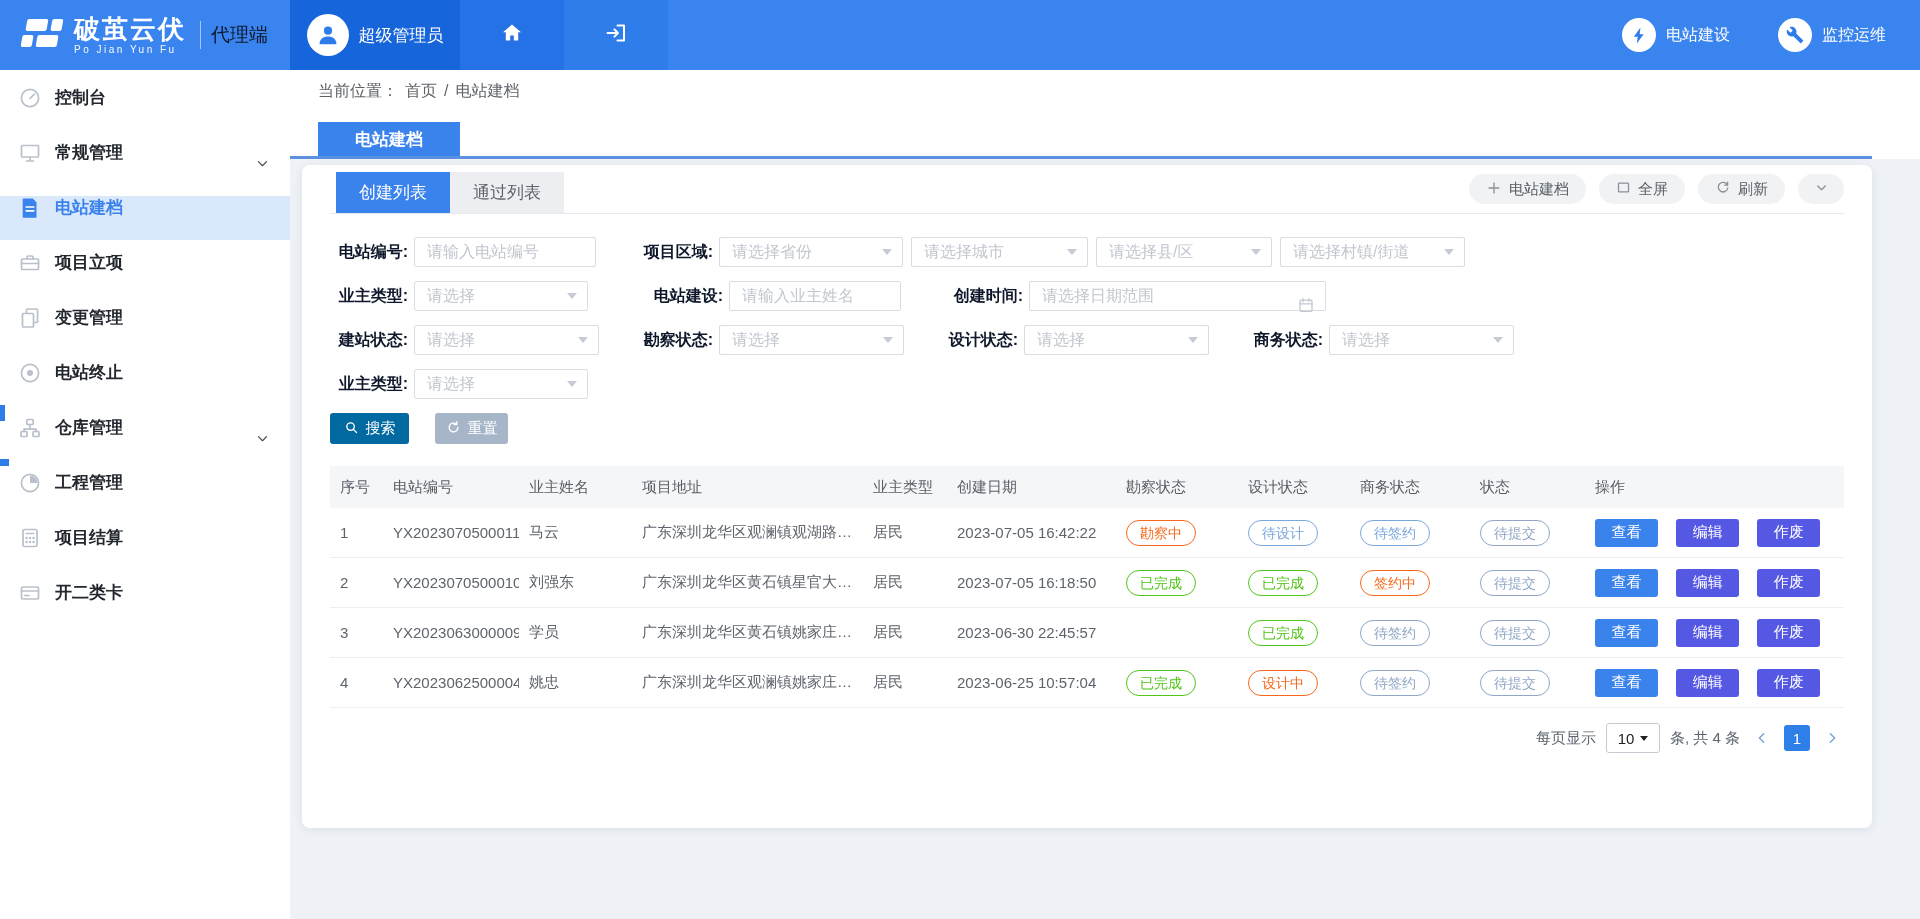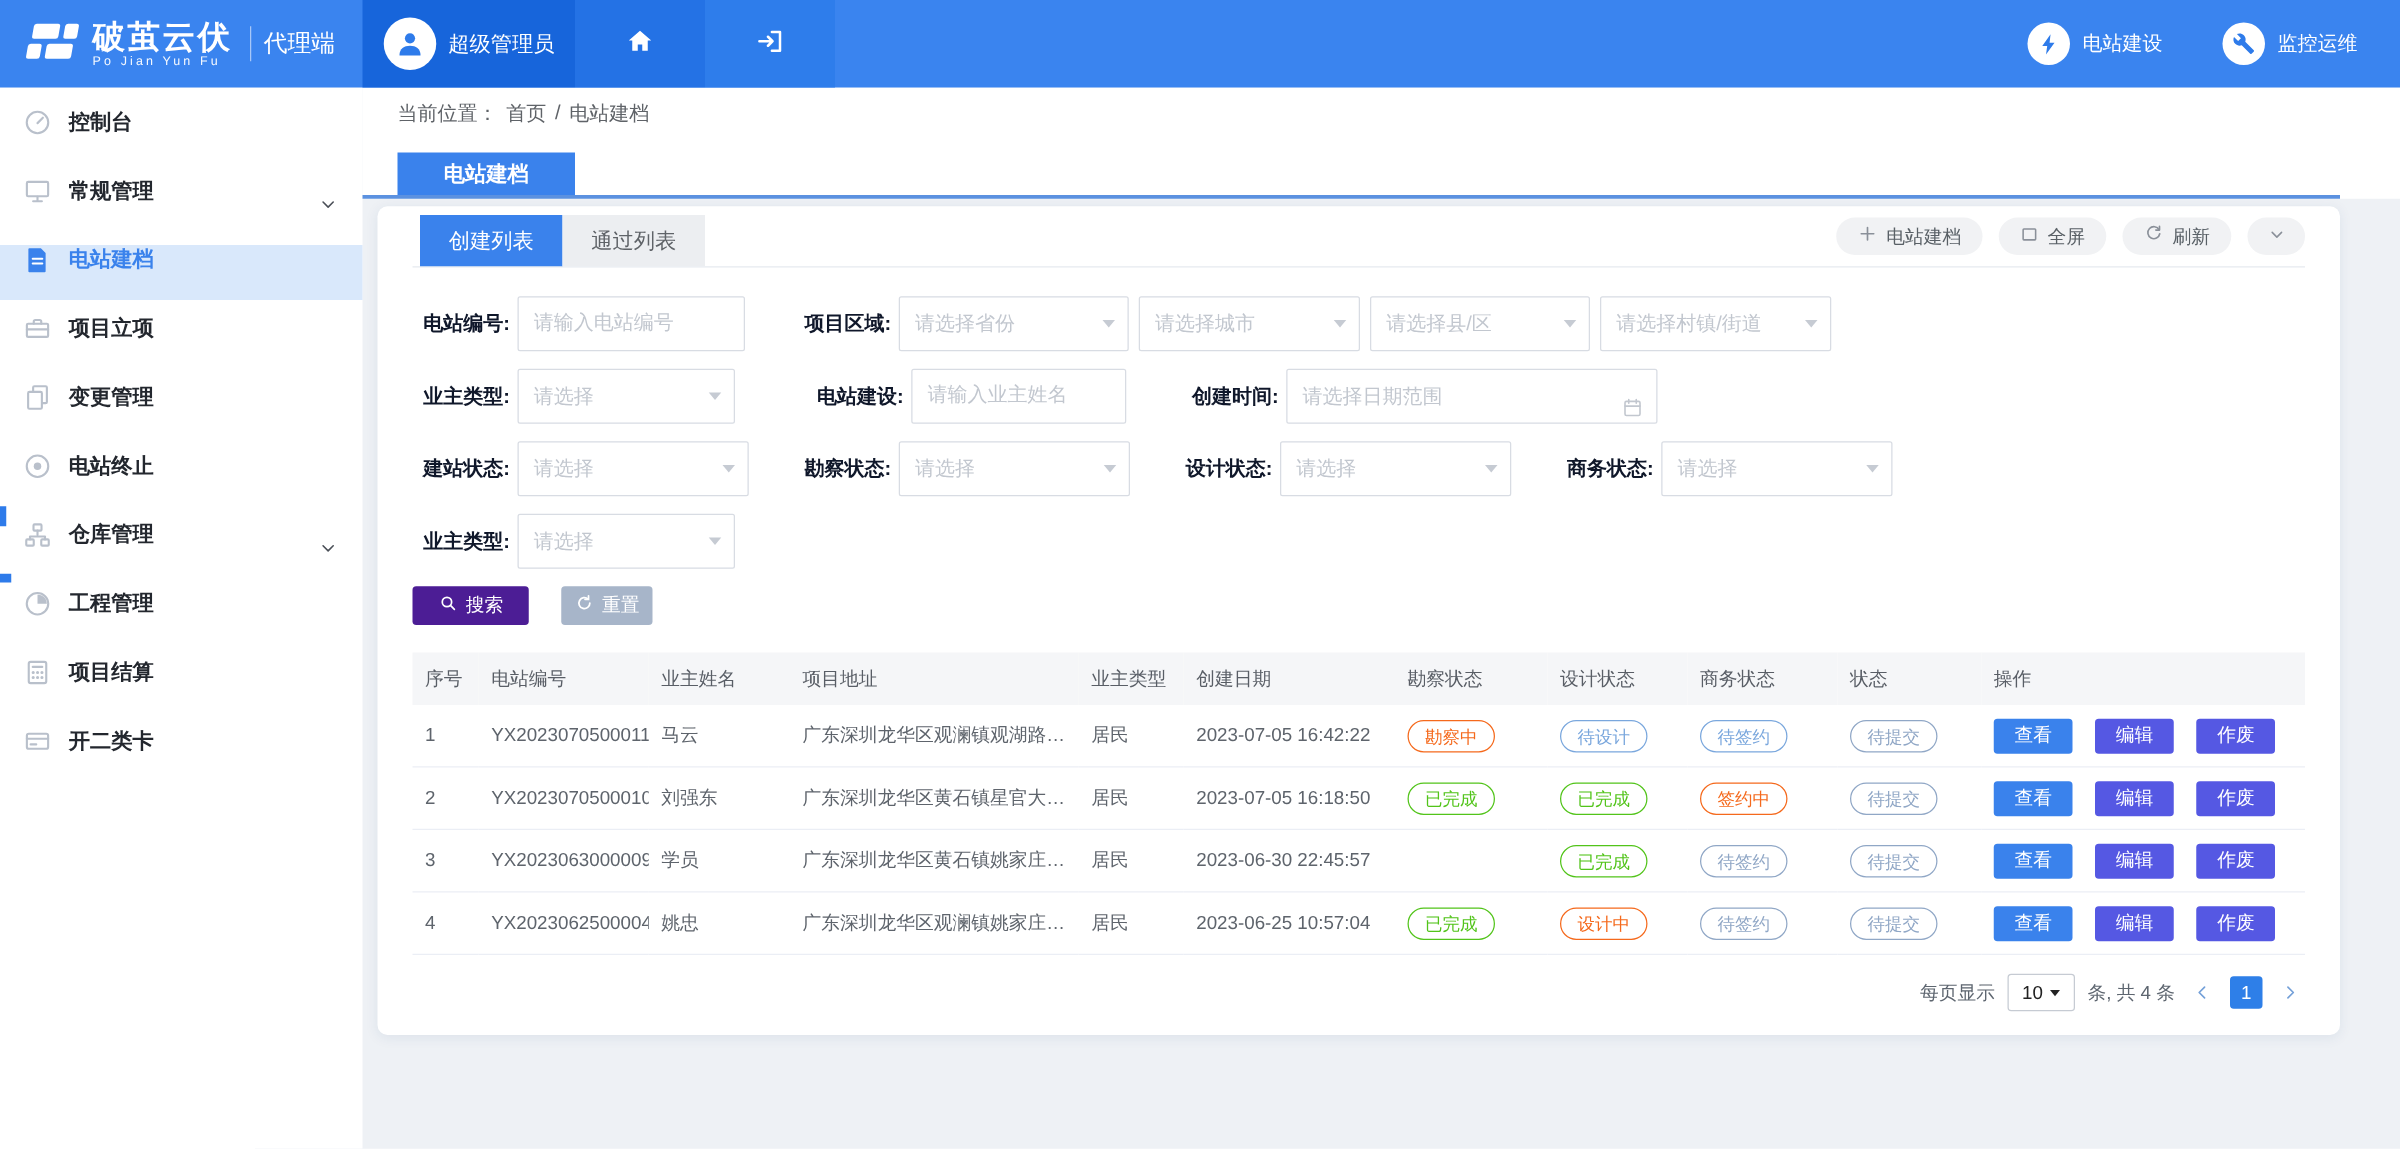--- a/index.html
+++ b/index.html
@@ -6,21 +6,21 @@
   body{width:1920px;height:919px;position:relative;overflow:hidden;background:#EEF1F5;
        font-family:"Liberation Sans","DejaVu Sans",sans-serif;-webkit-font-smoothing:antialiased;}
   
   .hd{position:absolute;left:0;top:0;width:1920px;height:70px;background:#3A84EF;display:flex;z-index:5;}
   .hd-logo{width:290px;box-sizing:border-box;display:flex;align-items:center;padding-left:16px;}
   .logo-mark{width:54px;height:38px;flex:none;}
   .brand-text{margin-left:4px;color:#fff;}
   .brand-title{font-size:26px;font-weight:700;letter-spacing:2px;line-height:26px;}
   .brand-sub{font-size:10px;letter-spacing:2.5px;margin-top:2px;opacity:.95;}
   .brand-divider{width:1px;height:28px;background:rgba(255,255,255,.55);margin:0 10px 0 14px;}
-  .brand-portal{color:#ffffff;font-size:19px;}
+  .brand-portal{color:#0f172a;font-size:19px;}
   .hd-user{width:170px;background:#1765DB;display:flex;align-items:center;justify-content:center;gap:10px;cursor:pointer;}
   .avatar{width:42px;height:42px;border-radius:50%;background:#fff;display:flex;align-items:center;justify-content:center;}
   .user-name{color:#fff;font-size:17px;}
   .hd-btn{width:104px;display:flex;align-items:center;justify-content:center;cursor:pointer;}
   .hd-home{background:#2472E5;}
   .hd-logout{background:#2E7DEB;}
   .hd-nav{flex:1;display:flex;justify-content:flex-end;align-items:center;gap:48px;padding-right:34px;}
   .hd-nav-item{display:flex;align-items:center;gap:10px;color:#fff;font-size:16px;cursor:pointer;}
   .nav-circle{width:34px;height:34px;border-radius:50%;background:#fff;display:flex;align-items:center;justify-content:center;}
   
@@ -53,37 +53,37 @@
   .ptab.idle{background:#ECEEF1;color:#5F6368;}
   .pacts{position:absolute;right:0;top:9px;display:flex;gap:13px;align-items:center;}
   .pill-btn{height:30px;border:none;border-radius:15px;background:#F1F2F4;color:#596066;font-size:15px;
             display:flex;align-items:center;gap:7px;padding:0 17px;cursor:pointer;}
   .pill-btn.sm{width:46px;padding:0;justify-content:center;}
   .pill-btn svg{stroke:#8A9099;fill:none;stroke-width:2;stroke-linecap:round;stroke-linejoin:round;}
   
   .filters{padding-top:23px;}
   .f-row{display:flex;align-items:center;margin-bottom:14px;}
   .f-label{width:78px;text-align:right;margin-right:6px;font-size:16px;color:#0f172a;font-weight:600;flex:none;}
-  .ctl{height:44px;border:1px solid #D8DCE3;border-radius:2px;box-sizing:border-box;background:#fff;}
+  .ctl{height:30px;border:1px solid #D8DCE3;border-radius:2px;box-sizing:border-box;background:#fff;}
   input.ctl{padding:0 12px;font-size:16px;color:#333;outline:none;}
   input.ctl::placeholder{color:#C2C7CF;}
   .sel{position:relative;display:flex;align-items:center;padding:0 30px 0 12px;color:#C2C7CF;font-size:16px;cursor:pointer;}
   .sel .caret{position:absolute;right:10px;width:0;height:0;border-left:5px solid transparent;
               border-right:5px solid transparent;border-top:6px solid #C6CBD3;}
   .sel-group{display:flex;gap:8px;}
   .date{position:relative;display:flex;align-items:center;padding:0 40px 0 12px;color:#C2C7CF;font-size:16px;cursor:pointer;}
   .date svg{position:absolute;right:10px;stroke:#C2C7CF;fill:none;stroke-width:1.7;stroke-linecap:round;}
   .w182{width:182px;}.w184{width:184px;}.w177{width:177px;}.w176{width:176px;}.w185{width:185px;}
   .w174{width:174px;}.w172{width:172px;}.w297{width:297px;}
   .ml39{margin-left:39px;}.ml57{margin-left:57px;}.ml44{margin-left:44px;}.ml36{margin-left:36px;}
   .fbtns{display:flex;gap:26px;margin-top:14px;}
   .fbtn{height:31px;border:none;border-radius:3px;color:#fff;font-size:15px;display:flex;align-items:center;
         justify-content:center;gap:7px;cursor:pointer;}
   .fbtn svg{stroke:#fff;fill:none;stroke-width:2.2;stroke-linecap:round;}
-  .btn-search{width:93px;background:#4c1d95;align-items:center;}
+  .btn-search{width:79px;background:#0369a1;align-items:center;}
   .btn-reset{width:73px;background:#A7B5C9;text-align:right;}
   
   .tbl{margin-top:22px;border-collapse:collapse;width:1514px;font-size:15px;color:#5E646C;table-layout:fixed;}
   .tbl th{height:42px;background:#F5F6F8;font-weight:400;color:#595E66;text-align:left;padding:0 0 0 10px;font-size:15px;}
   .tbl td{height:49px;border-bottom:1px solid #EBEEF5;padding:0 0 0 10px;white-space:nowrap;overflow:hidden;}
   .pill{display:inline-block;height:26px;line-height:24px;box-sizing:border-box;padding:0 13px;border-radius:13px;
         border:1px solid;font-size:14px;}
   .pill:empty{display:none;}
   .pill[data-color="orange"]{color:#F5691C;border-color:#F5691C;}
   .pill[data-color="green"]{color:#52C41A;border-color:#52C41A;}

